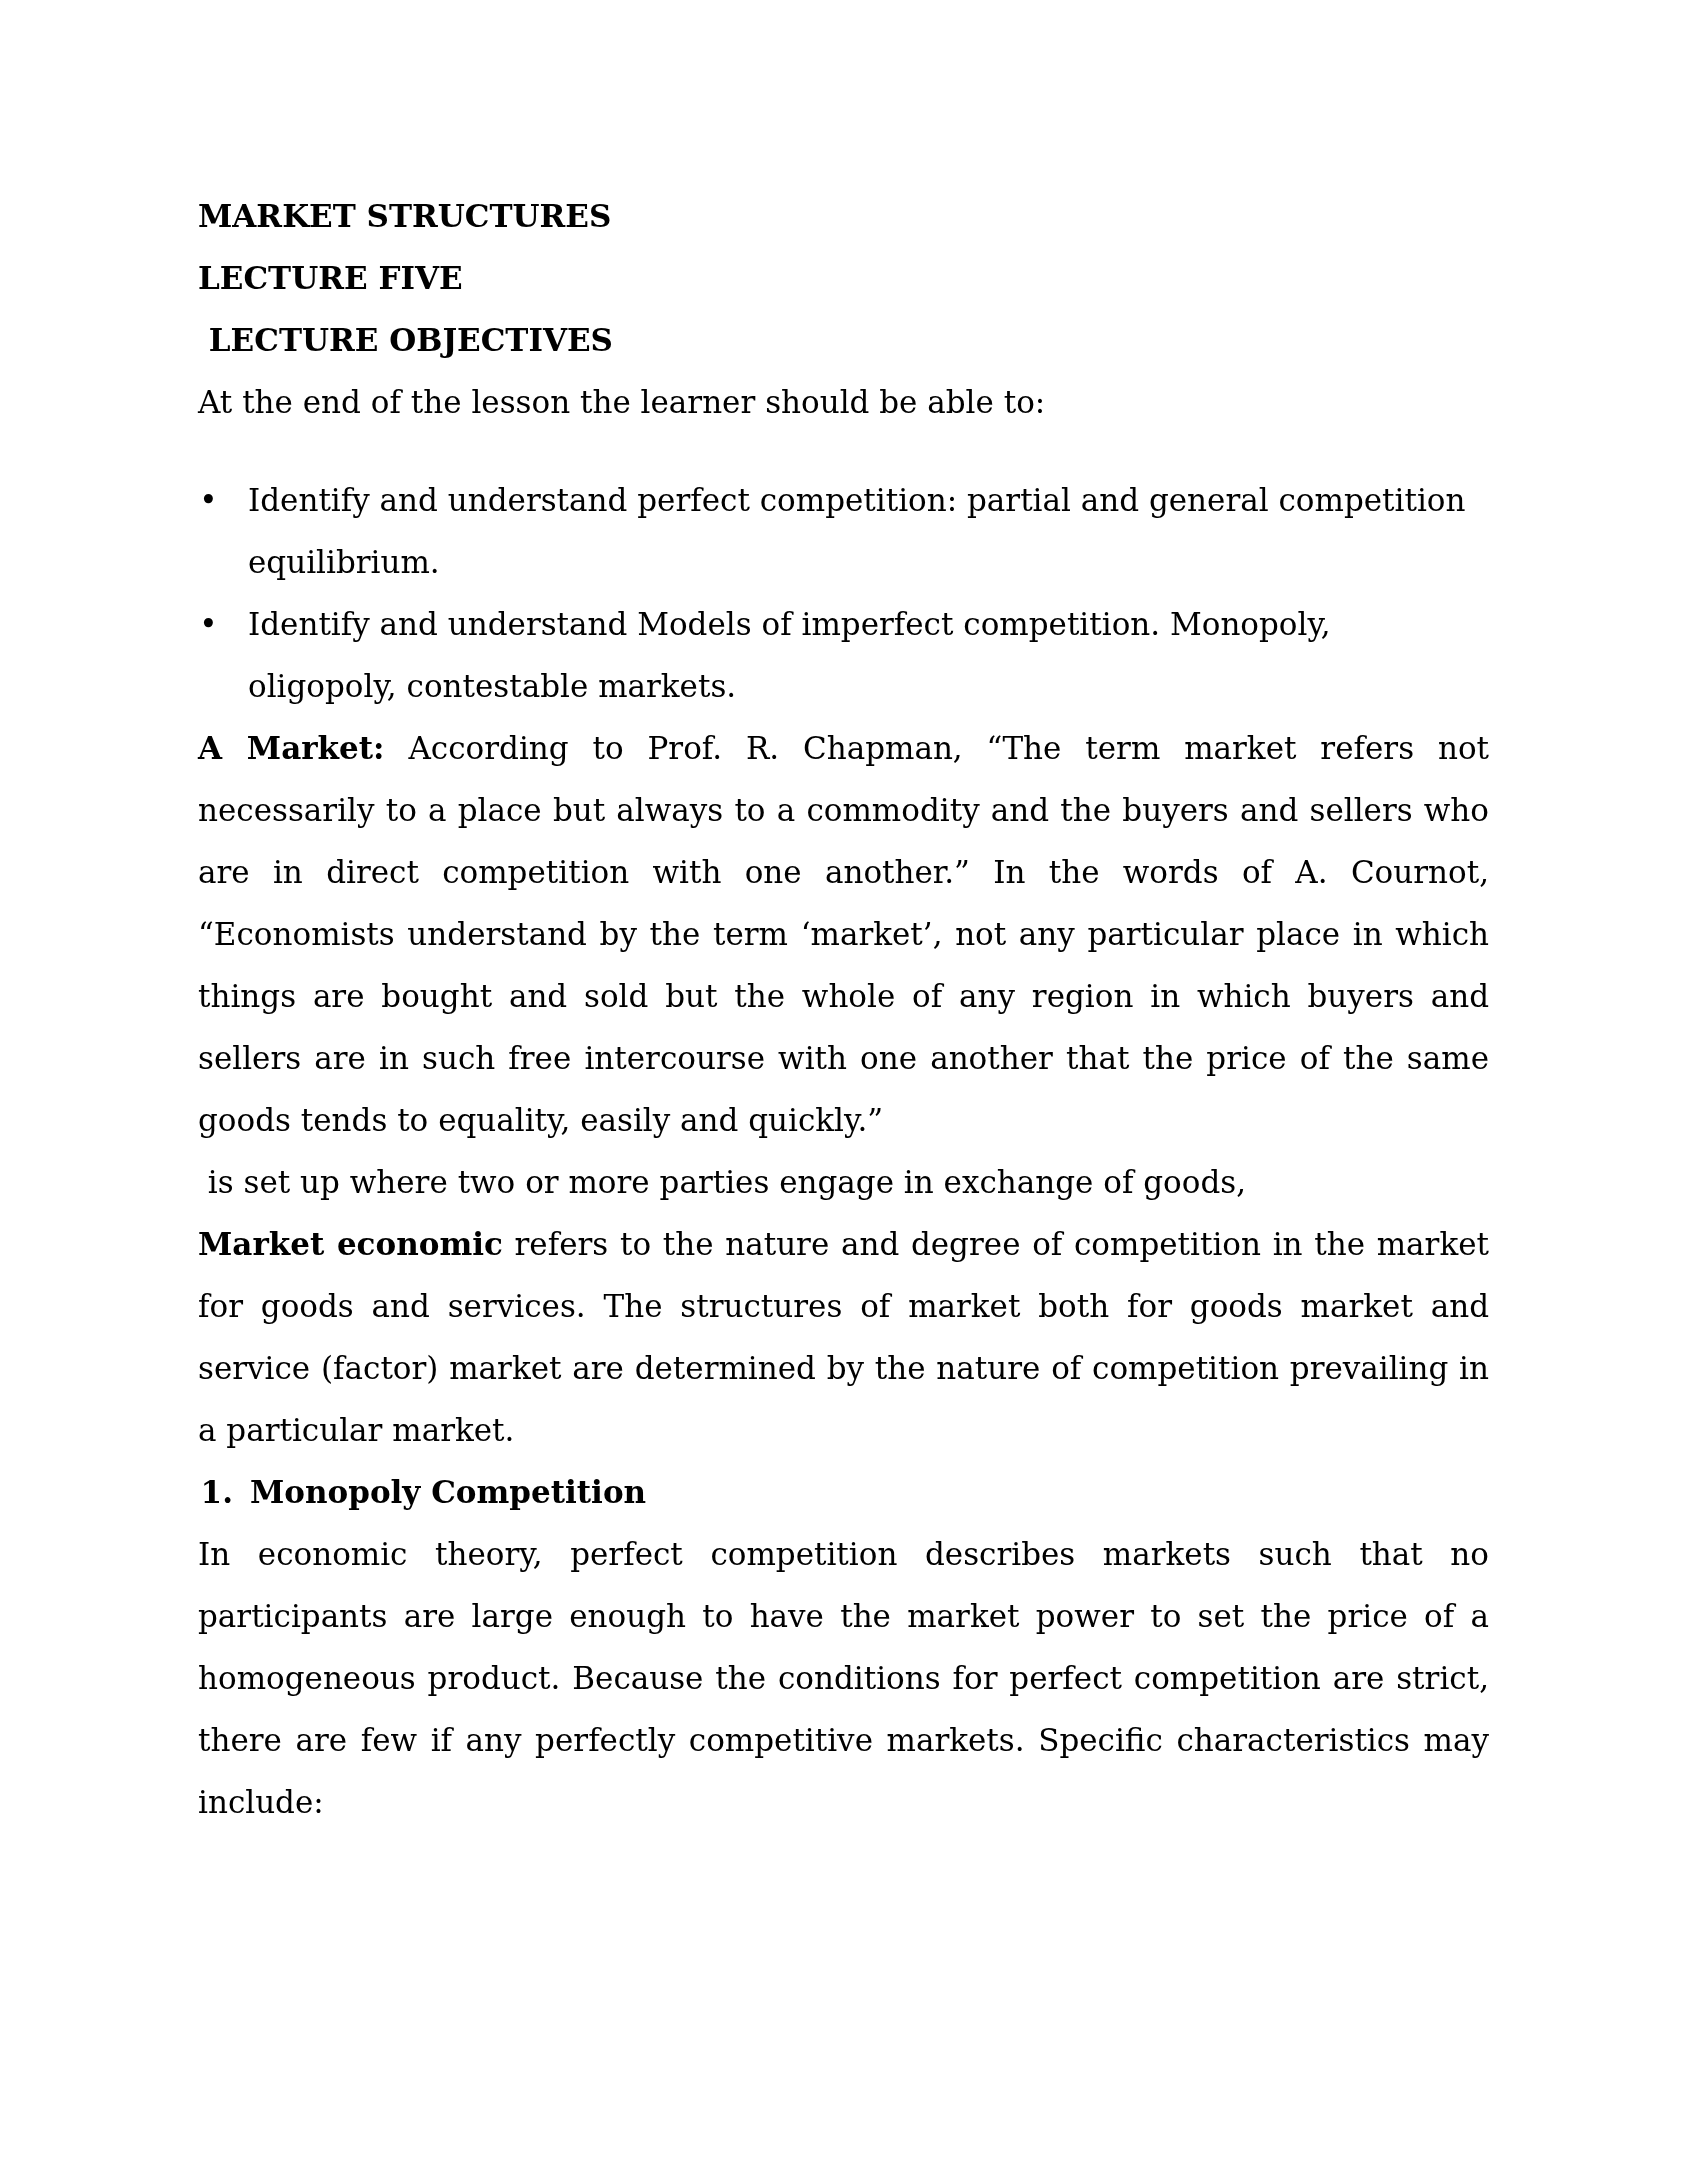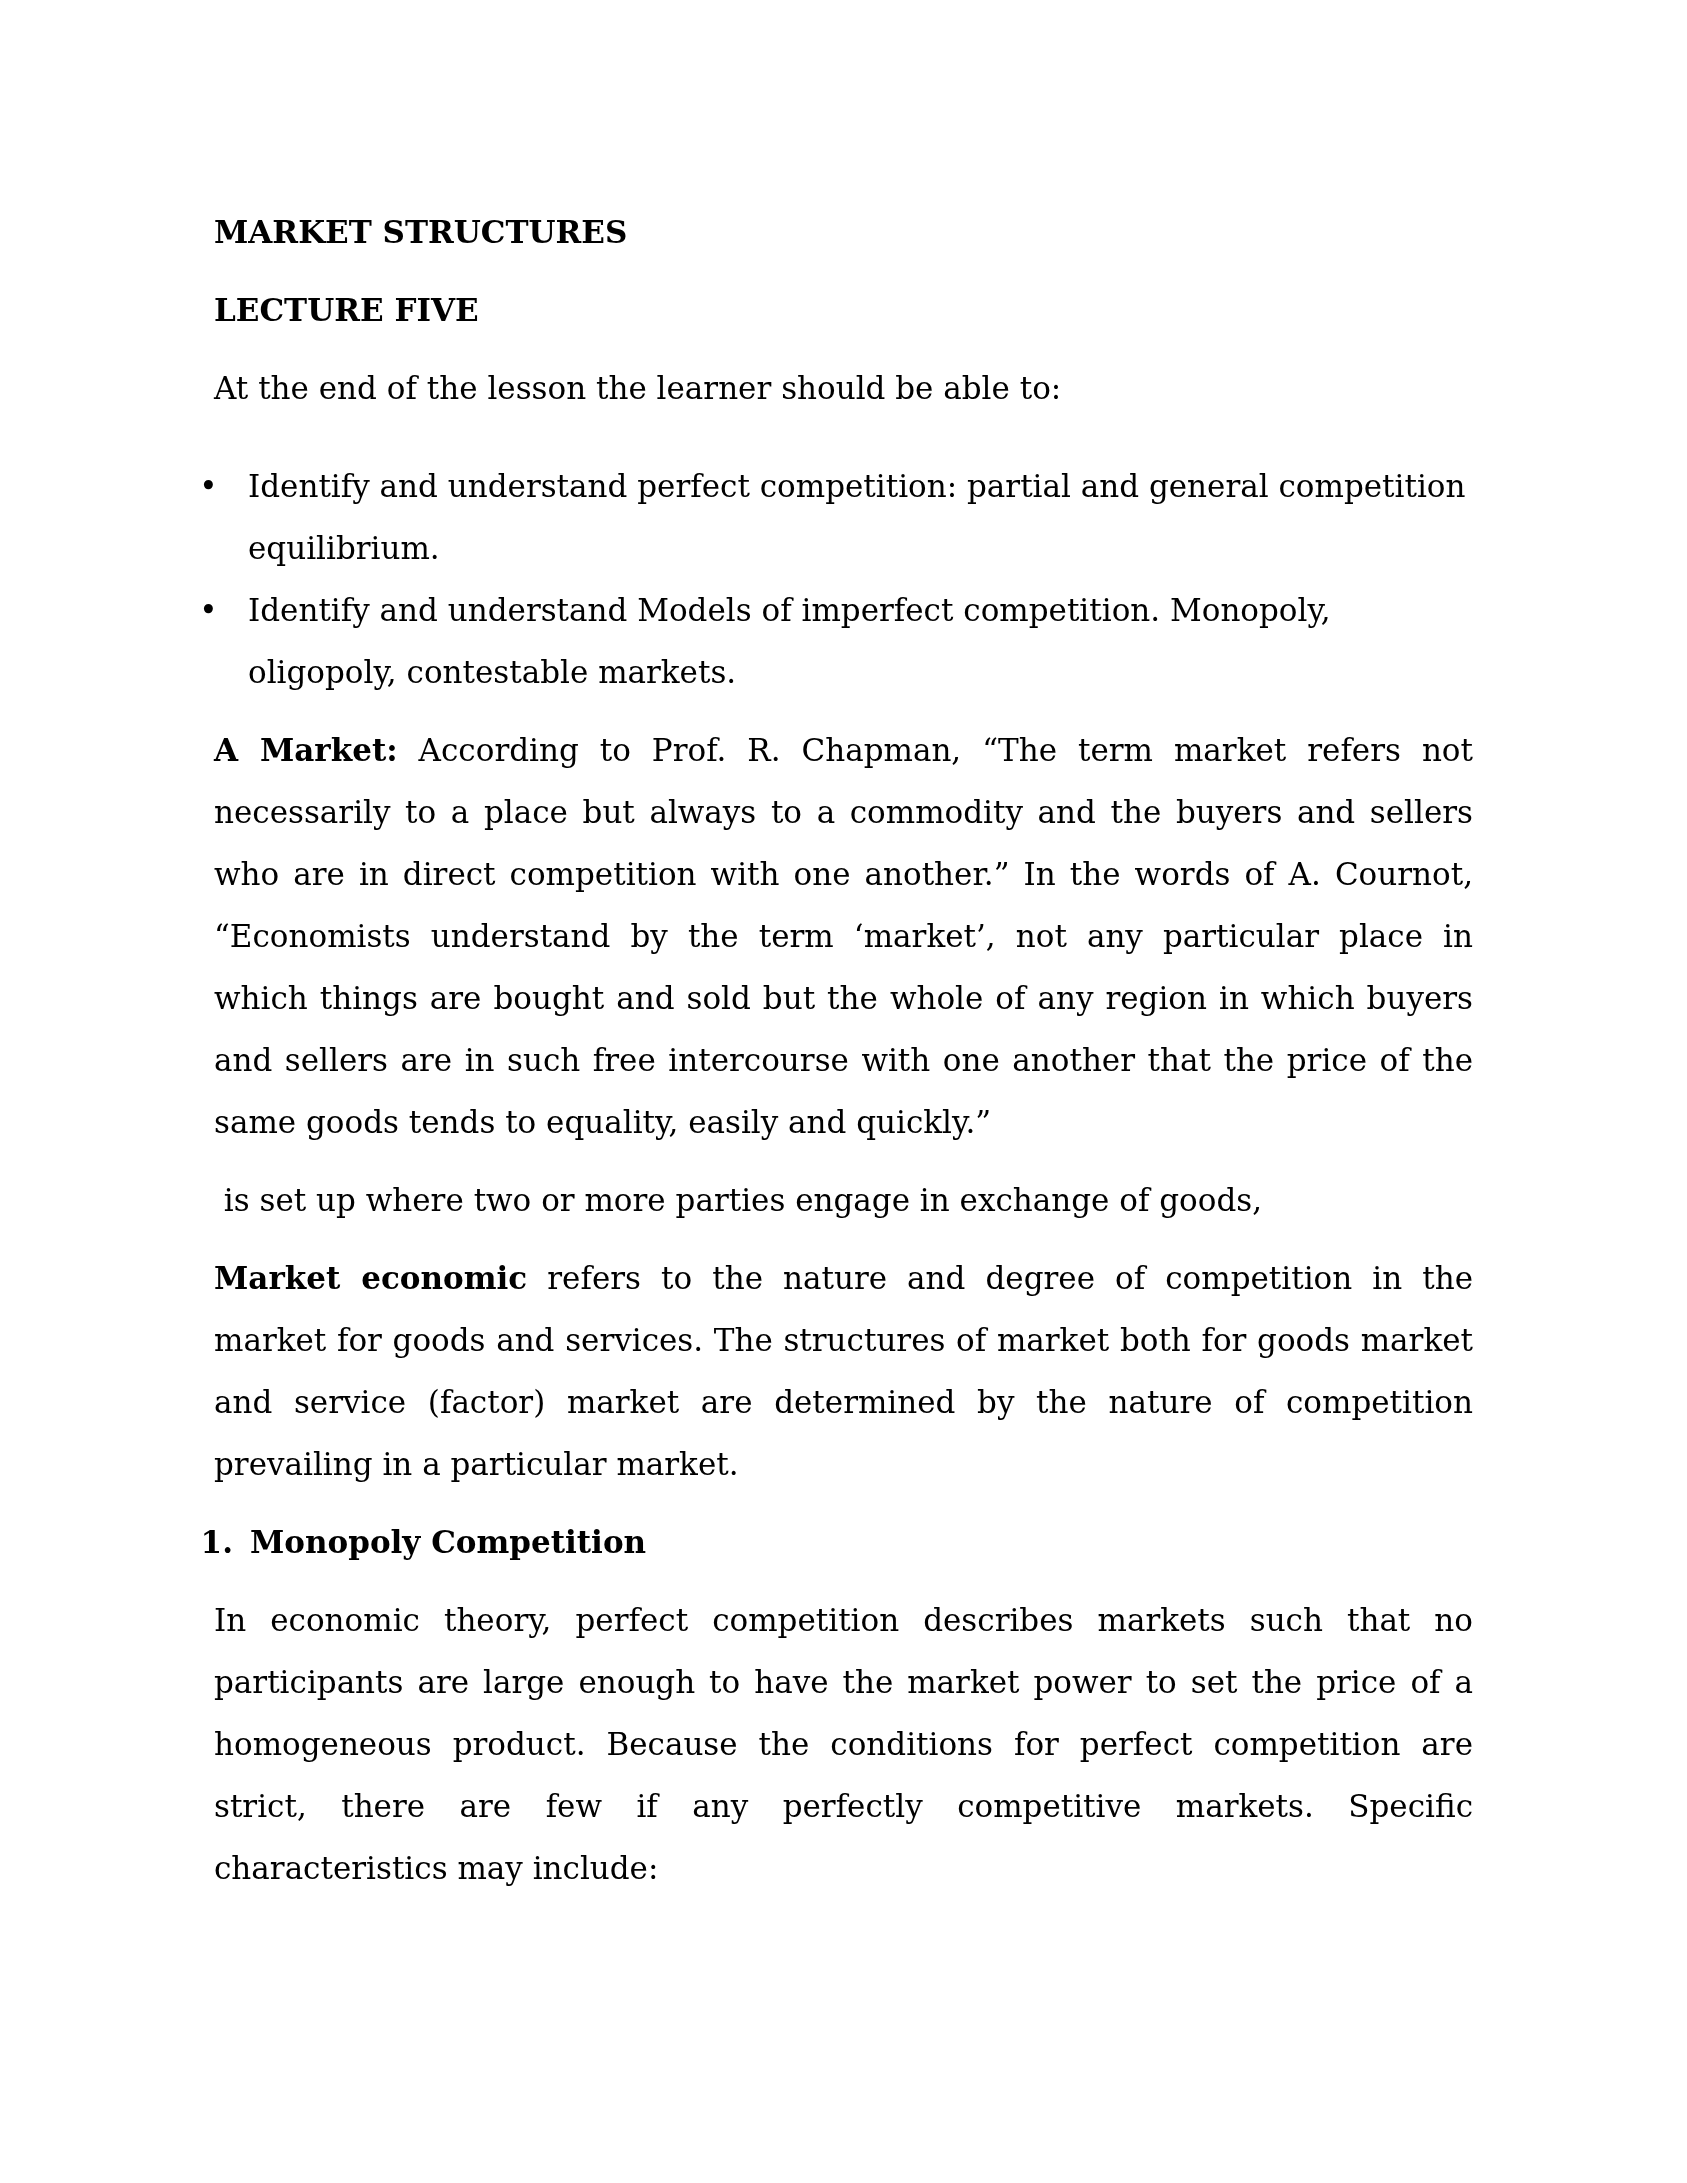--- a/index.html
+++ b/index.html
@@ -13,21 +13,21 @@
     height: 2183px;
     box-sizing: border-box;
     padding: 185px 198px 0 198px;
     background: #ffffff;
     color: #000000;
     font-family: "DejaVu Serif", "Liberation Serif", serif;
     font-size: 31px;
     line-height: 62px;
   }
   .page p {
-    margin: 16px;
+    margin: 0;
     text-align: justify;
     white-space: pre-wrap;
   }
   .left { text-align: center; }
   .b { font-weight: bold; }
 
   .h-title { font-weight: bold; text-align: left !important; }
   .h-lecture { font-weight: bold; margin-top: 66px; text-align: center; }
   .h-objectives { font-weight: bold; text-align: left !important; }
 
@@ -61,20 +61,21 @@
 </style>
 </head>
 <body>
 
 <div class="page">
 
   <p class="h-title">MARKET STRUCTURES</p>
 
   <p class="h-lecture">LECTURE FIVE</p>
 
+  <p class="h-objectives"> LECTURE OBJECTIVES</p>
 
   <p class="intro">At the end of the lesson the learner should be able to:</p>
 
   <div class="list">
     <div class="bullet">
       <span class="marker">•</span>
       <span>Identify and understand perfect competition: partial and general competition equilibrium.</span>
     </div>
     <div class="bullet">
       <span class="marker">•</span>

